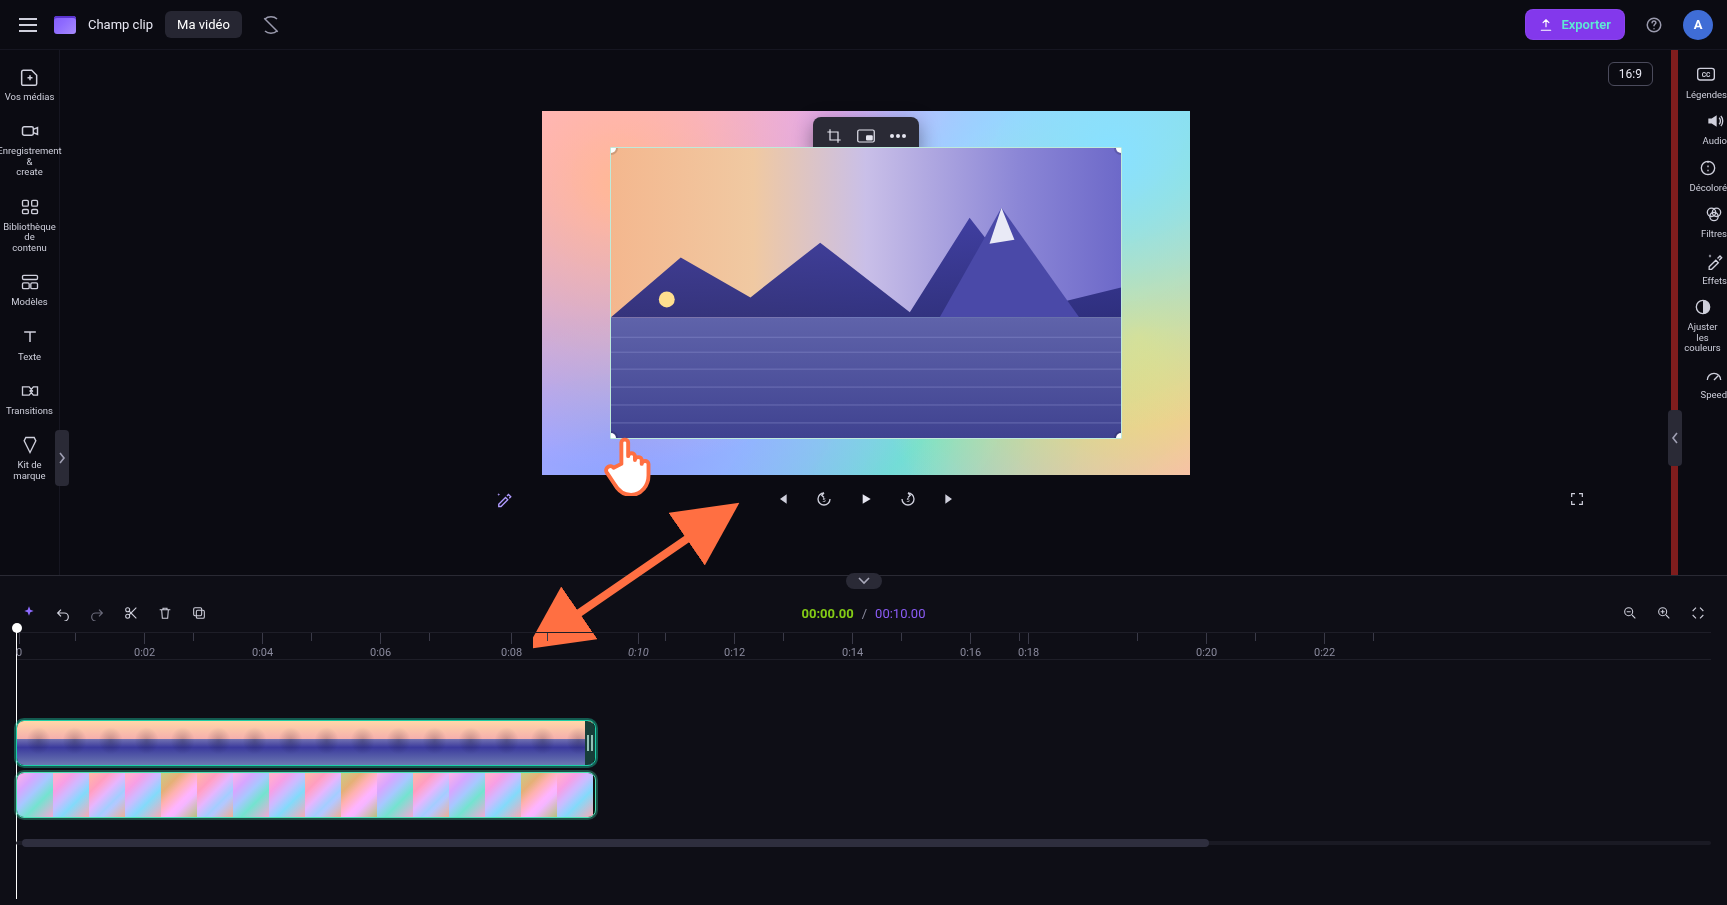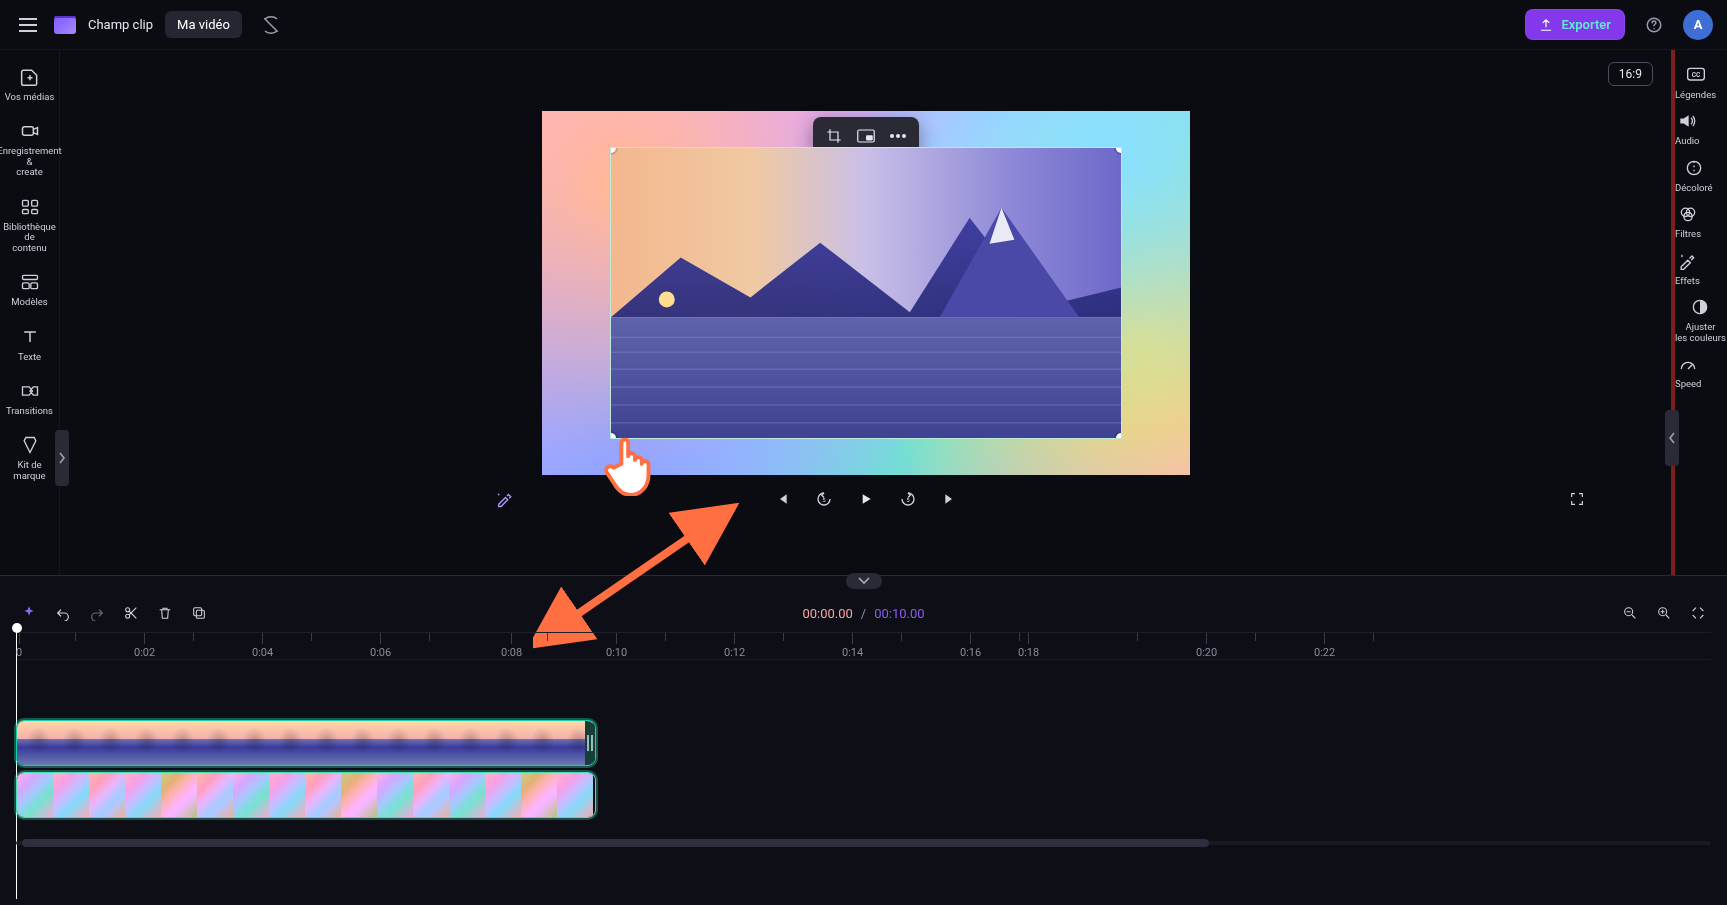--- a/index.html
+++ b/index.html
@@ -93,22 +93,22 @@
   }
   .side-item .icon{width:22px;height:22px;color:#cfd0dc;display:flex;align-items:center;justify-content:center}
   .side-item span.label{font-size:9.5px;line-height:1.1;color:#cfd0dc}
   .side-toggle{
     position:absolute;right:-10px;top:380px;width:14px;height:56px;border-radius:4px;background:#2a2a36;color:#aaa;display:flex;align-items:center;justify-content:center;cursor:pointer
   }
 
   
   .sidebar-right{
     background:var(--bg);
-    border-left:4px solid #7f1d1d;
-    display:flex;flex-direction:column;align-items:flex-start;gap:10px;padding-top:14px;position:relative
+    border-left:7px solid #7f1d1d;
+    display:flex;flex-direction:column;align-items:flex-end;gap:10px;padding-top:14px;position:relative
   }
   .rr-item{display:flex;flex-direction:column;align-items:center;gap:4px;color:#cfd0dc;cursor:pointer}
   .rr-item .icon{width:22px;height:22px;display:flex;align-items:center;justify-content:center}
   .rr-item span{font-size:9.5px;text-align:center;line-height:1.1}
   .right-toggle{
     position:absolute;left:-10px;top:360px;width:14px;height:56px;border-radius:4px;background:#2a2a36;color:#aaa;display:flex;align-items:center;justify-content:center;cursor:pointer
   }
 
   
   .center{
@@ -610,21 +610,21 @@
           </svg>
         </div>
       <div class="i-btn">
           <svg width="16" height="16" viewBox="0 0 24 24">
             <rect x="8" y="8" width="12" height="12" rx="2" stroke="#cfd0dc" stroke-width="1.6" fill="none"></rect>
             <rect x="4" y="4" width="12" height="12" rx="2" stroke="#cfd0dc" stroke-width="1.6" fill="none"></rect>
           </svg>
         </div>
 
       <div class="tl-center">
-        <span style="font-weight:400;color:#fca5a5">00:00.00</span>
+        <span style="font-weight:700;color:#84cc16">00:00.00</span>
         <span style="color:#8a8a9d">/</span>
         <span style="color:#8b5cf6">00:10.00</span>
       </div>
 
       <div class="tl-right">
         <div class="i-btn">
             <svg width="16" height="16" viewBox="0 0 24 24">
               <circle cx="10" cy="10" r="6" stroke="#cfd0dc" stroke-width="1.6" fill="none"></circle>
               <path d="M15 15l5 5M7 10h6" stroke="#cfd0dc" stroke-width="1.6"></path>
             </svg>
@@ -660,21 +660,21 @@
         </div>
         <div class="subtick" style="left: 295px;"></div>
         <div class="tick big" style="left: 354px;">
           <span class="t-label">0:06</span>
         </div>
         <div class="subtick" style="left: 413px;"></div>
         <div class="tick big" style="left: 472px; margin-left: 13px;">
           <span class="t-label">0:08</span>
         </div>
         <div class="subtick" style="left: 531px;"></div>
-        <div class="tick big" style="left: 590px;">
+        <div class="tick big" style="left: 612px; font-style: italic;">
           <span class="t-label">0:10</span>
         </div>
         <div class="subtick" style="left: 649px;"></div>
         <div class="tick big" style="left: 708px;">
           <span class="t-label">0:12</span>
         </div>
         <div class="subtick" style="left: 767px;"></div>
         <div class="tick big" style="left: 826px;">
           <span class="t-label">0:14</span>
         </div>

